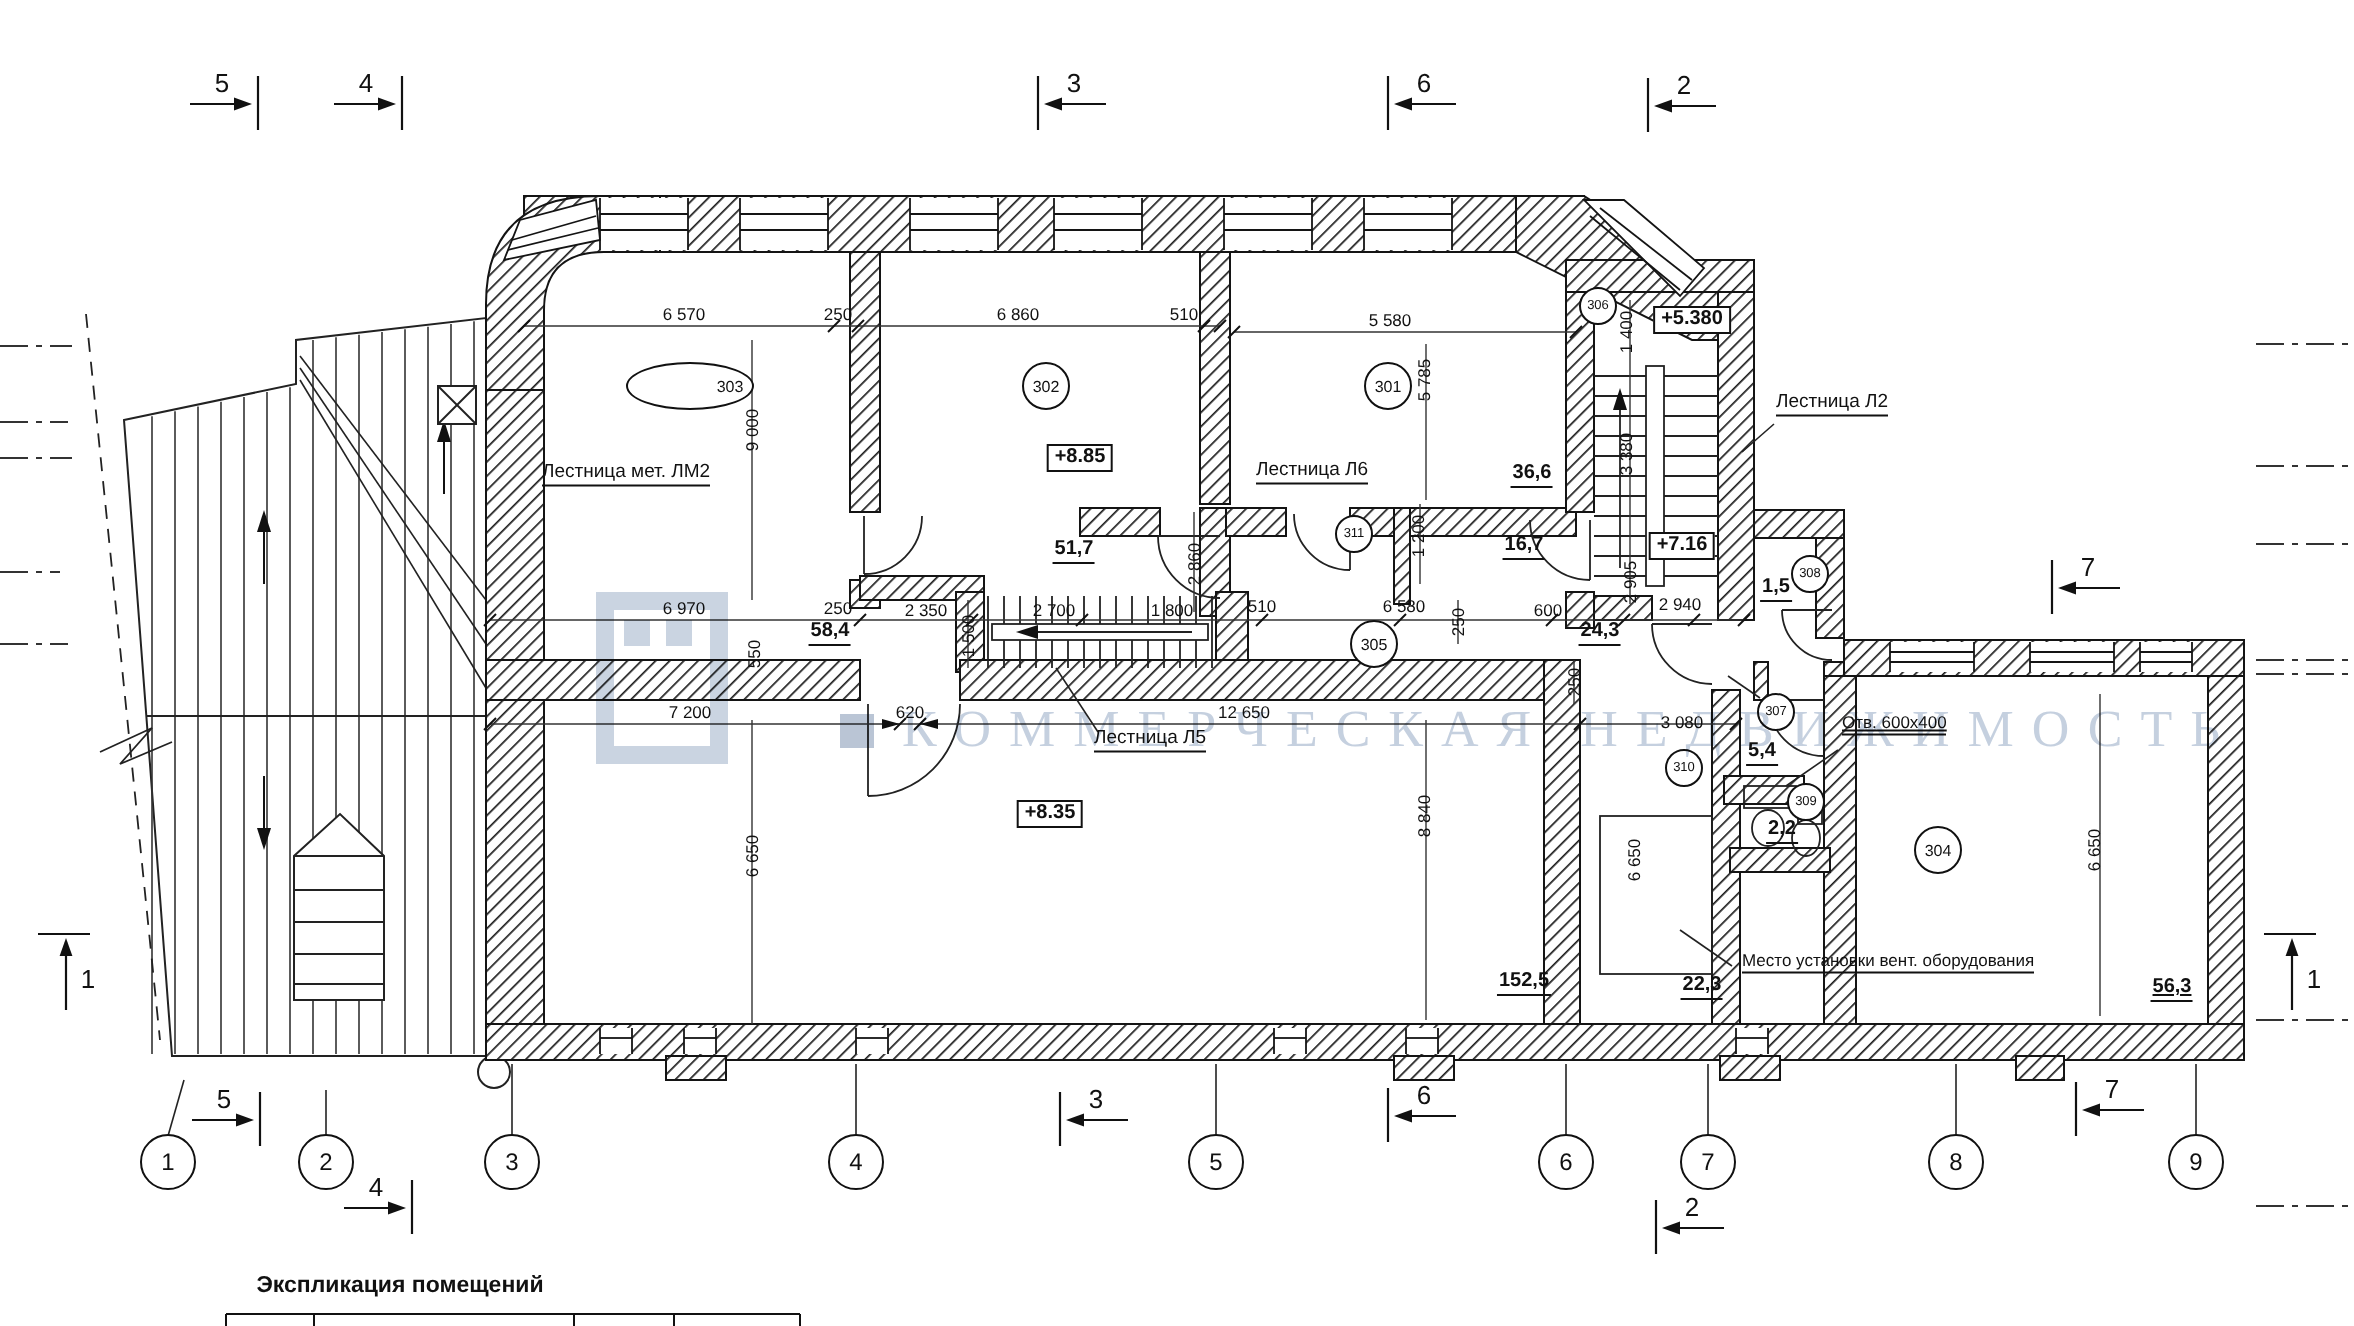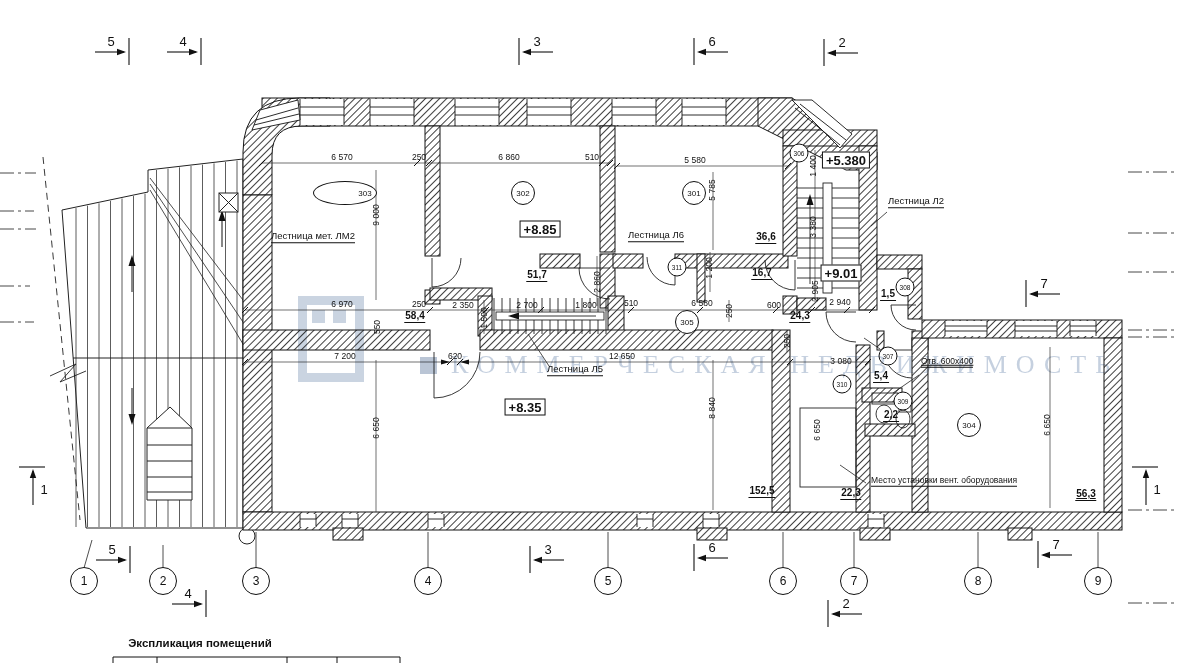--- a/index.html
+++ b/index.html
@@ -4,21 +4,21 @@
 <style>
   html,body{margin:0;padding:0;background:#fff;}
   #stage{position:relative;width:1177px;height:663px;background:#fff;overflow:hidden;
          font-family:"Liberation Sans",sans-serif;color:#111;}
   #plan{position:absolute;left:0;top:0;}
   #labels{position:absolute;left:0;top:0;width:100%;height:100%;pointer-events:none;}
   .lbl{position:absolute;font-size:8.5px;line-height:1;color:#111;white-space:nowrap;
        transform:translate(-50%,-50%);}
   .dim-v{transform:translate(-50%,-50%) rotate(-90deg);}
   .area{font-size:10px;font-weight:600;border-bottom:1.2px solid #111;padding:0 1px 1px;}
-  .elev{font-size:13px;font-weight:600;border:1px solid #111;background:#fff;padding:1px 3px;}
+  .elev{font-size:10px;font-weight:600;border:1px solid #111;background:#fff;padding:1px 3px;}
   .slabel{font-size:9.5px;font-weight:400;border-bottom:1px solid #111;transform:translate(0,-50%);padding-bottom:1px;}
   .note{font-size:8.5px;font-weight:500;border-bottom:1px solid #111;transform:translate(0,-50%);padding-bottom:1px;}
   .room-circle{position:absolute;border:1.1px solid #111;border-radius:50%;background:#fff;
        display:flex;align-items:center;justify-content:center;transform:translate(-50%,-50%);}
   .room-big{width:22px;height:22px;font-size:8px;}
   .room-small{width:17px;height:17px;font-size:6.5px;}
   .grid-bubble{position:absolute;width:26px;height:26px;border:1.2px solid #111;border-radius:50%;
        background:#fff;display:flex;align-items:center;justify-content:center;font-size:12px;
        transform:translate(-50%,-50%);}
   .expl-title{position:absolute;left:117px;top:637px;width:166px;text-align:center;
@@ -484,21 +484,21 @@
       <span class="lbl area" style="left: 800px; top: 317px;">24,3</span>
       <span class="lbl area" style="left: 888px; top: 295px;">1,5</span>
       <span class="lbl area" style="left: 881px; top: 377px;">5,4</span>
       <span class="lbl area" style="left: 891px; top: 416px;">2,2</span>
       <span class="lbl area" style="left: 851px; top: 494px;">22,3</span>
       <span class="lbl area" style="left: 762px; top: 492px;">152,5</span>
       <span class="lbl area" style="left: 1086px; top: 495px; text-decoration: underline;">56,3</span>
       <span class="lbl elev" style="left: 540px; top: 229px;">+8.85</span>
       <span class="lbl elev" style="left: 525px; top: 407px;">+8.35</span>
       <span class="lbl elev" style="left: 846px; top: 160px;">+5.380</span>
-      <span class="lbl elev" style="left: 841px; top: 273px;">+9.01</span>
+      <span class="lbl elev" style="left: 841px; top: 273px;">+7.16</span>
       <span class="lbl slabel" style="left: 271px; top: 237px; transform: translate(0px, -50%);">Лестница мет. ЛМ2</span>
       <span class="lbl slabel" style="left: 628px; top: 236px; transform: translate(0px, -50%);">Лестница Л6</span>
       <span class="lbl slabel" style="left: 547px; top: 370px; transform: translate(0px, -50%);">Лестница Л5</span>
       <span class="lbl slabel" style="left: 888px; top: 202px; transform: translate(0px, -50%);">Лестница Л2</span>
       <span class="lbl note" style="left: 921px; top: 362px; transform: translate(0px, -50%); text-decoration: underline;">Отв. 600x400</span>
       <span class="lbl note" style="left: 871px; top: 481px; transform: translate(0px, -50%);">Место установки вент. оборудования</span>
       <div class="room-circle room-big" style="left: 345px; top: 193px; padding-left: 40px;">303</div>
       <div class="room-circle room-big" style="left: 523px; top: 193px;">302</div>
       <div class="room-circle room-big" style="left: 694px; top: 193px;">301</div>
       <div class="room-circle room-big" style="left: 687px; top: 322px;">305</div>

